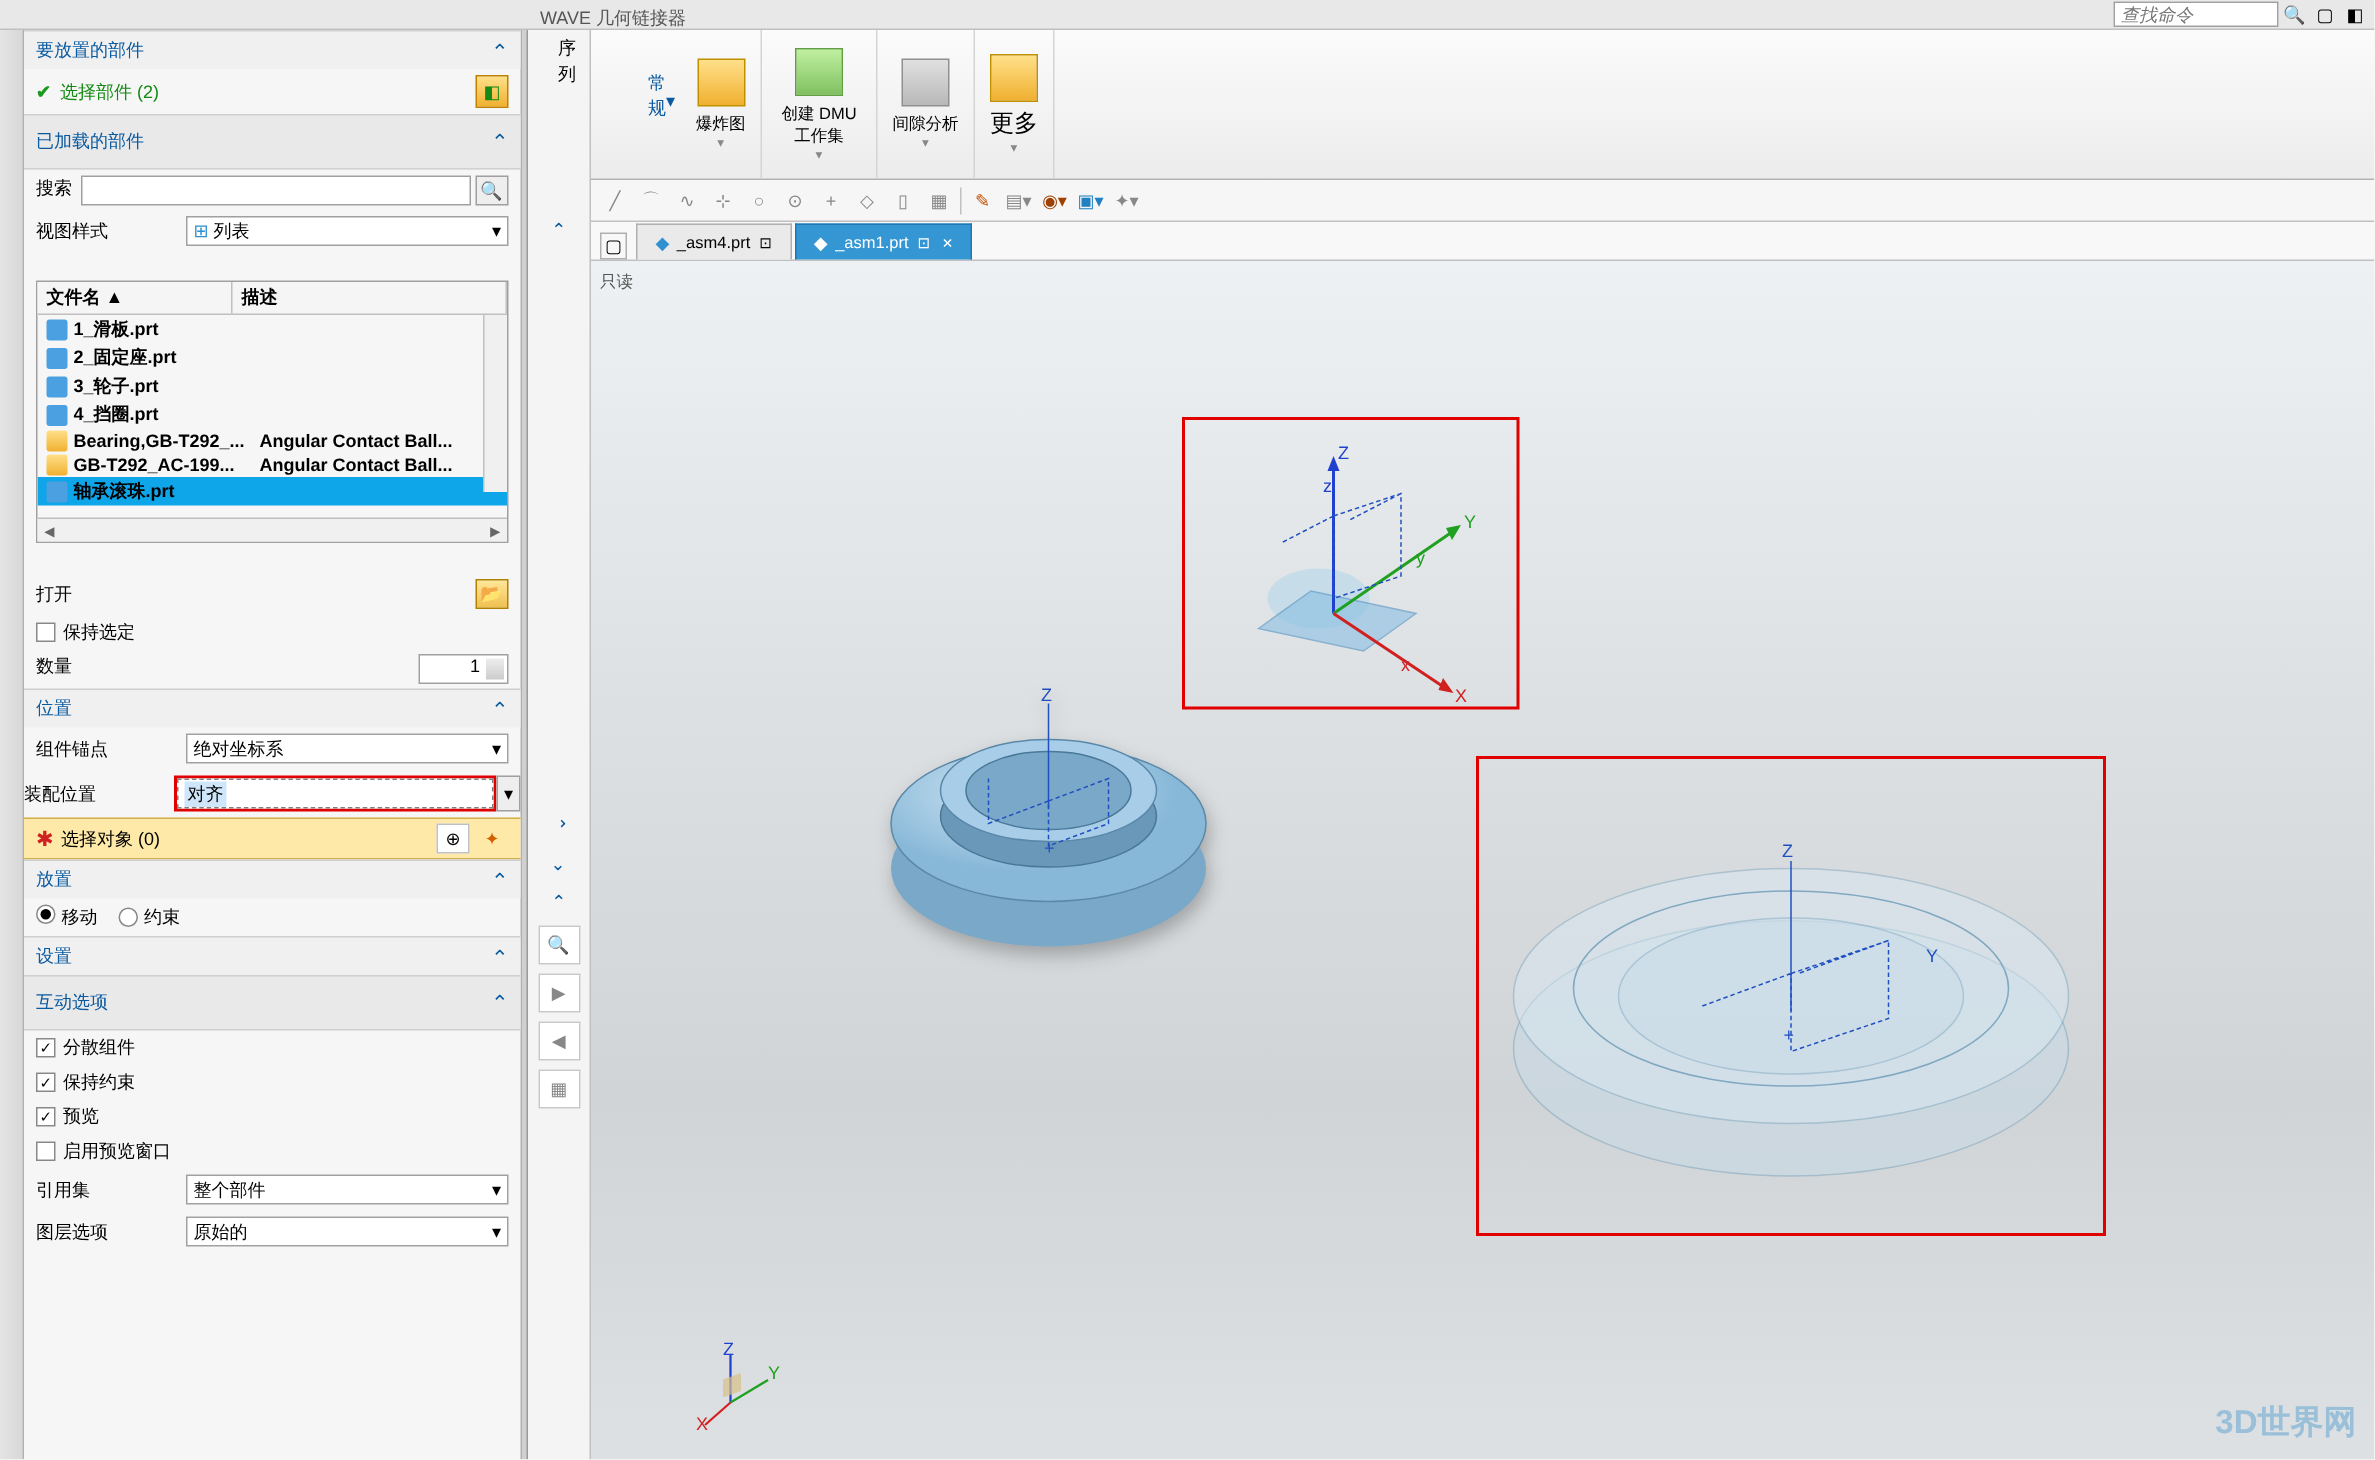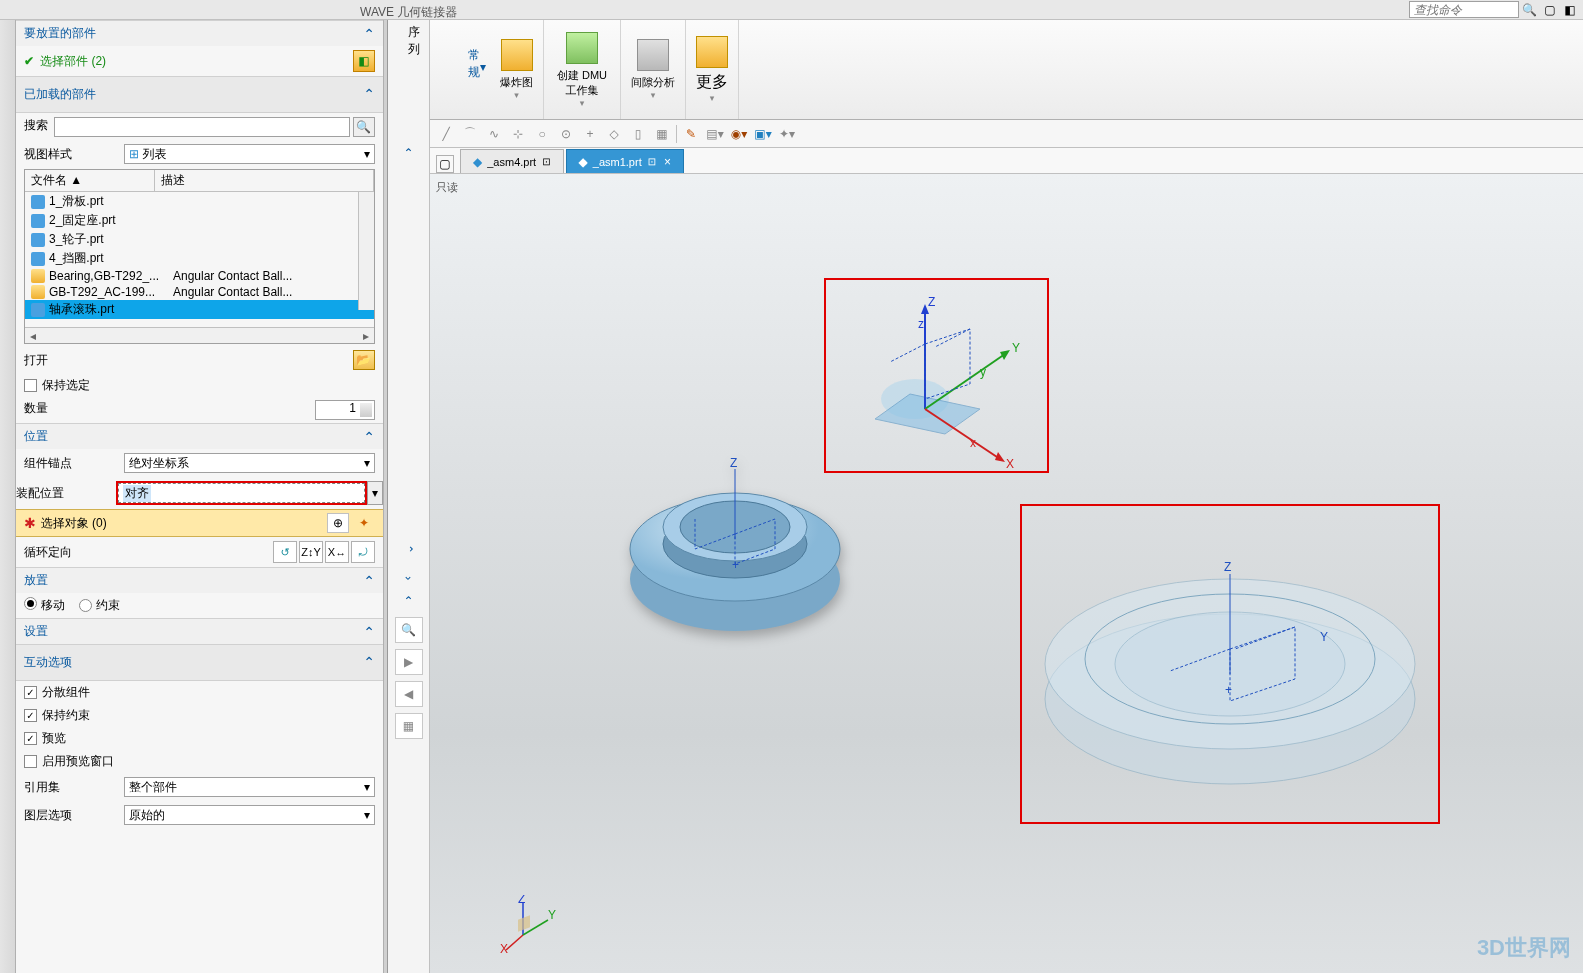--- a/index.html
+++ b/index.html
@@ -9,42 +9,42 @@
 .top-bar { height: 20px; background: #e8e8e8; display: flex; justify-content: flex-end; align-items: center; border-bottom: 1px solid #c0c0c0; padding-right: 4px; }
 .search-box { width: 110px; height: 17px; border: 1px solid #a0a0a0; background: #fff; padding: 0 4px; color: #999; font-style: italic; }
 .top-icon { width: 18px; height: 18px; display: inline-flex; align-items: center; justify-content: center; margin-left: 2px; cursor: pointer; }
 
 .main { display: flex; flex: 1; overflow: hidden; }
 
 
 .left-stub { width: 16px; background: linear-gradient(to right,#e4e4e4,#d8d8d8); border-right: 1px solid #b0b0b0; }
 
 
-.left-panel { width: 368px; display: flex; flex-direction: column; background: #f6f6f6; border-right: 1px solid #b0b0b0; position: relative; }
+.left-panel { width: 332px; display: flex; flex-direction: column; background: #f6f6f6; border-right: 1px solid #b0b0b0; position: relative; }
 .left-resize { width: 4px; background: #d0d0d0; border-right: 1px solid #999; }
 
 .section-header { background: #f0f0f0; color: #0a5aa0; padding: 4px 8px; display: flex; justify-content: space-between; align-items: center; border-top: 1px solid #d0d0d0; }
 .section-header.main-h { font-weight: normal; }
 .collapse-icon { color: #0a5aa0; font-size: 14px; cursor: pointer; }
 .row { display: flex; align-items: center; margin: 3px 0; }
 .row label { flex: 0 0 100px; }
 .check { display: flex; align-items: center; color: #148a14; margin: 4px 8px; }
 .check-icon { margin-right: 6px; color: #1a9a1a; font-weight: bold; }
 .cube-icon { width: 22px; height: 22px; margin-left: auto; background: linear-gradient(#ffe08a,#f0b030); border: 1px solid #c08000; display: flex; align-items: center; justify-content: center; }
 
 .sub-header { background: #e9e9e9; color: #0a5aa0; padding: 9px 8px; display: flex; justify-content: space-between; border-top: 1px solid #d0d0d0; border-bottom: 1px solid #d0d0d0; }
 
 .search-row { display: flex; margin: 4px 8px; }
 .search-row input { flex: 1; border: 1px solid #a0a0a0; height: 20px; padding: 0 4px; }
 .search-btn { width: 22px; height: 20px; border: 1px solid #a0a0a0; background: #eee; margin-left: 3px; display: flex; align-items: center; justify-content: center; }
 
 .select-field { border: 1px solid #a0a0a0; background: #fff; height: 20px; padding: 0 4px; display: flex; align-items: center; justify-content: space-between; }
 
 
-.file-table { border: 1px solid #a0a0a0; margin: 2px 8px; height: 175px; display: flex; flex-direction: column; }
+.file-table { border: 1px solid #a0a0a0; margin: 20px 8px; height: 175px; display: flex; flex-direction: column; font-weight: bold; }
 .ft-head { display: flex; background: #f5f5f5; border-bottom: 1px solid #c0c0c0; }
 .ft-head .col { padding: 2px 6px; border-right: 1px solid #c0c0c0; }
 .col-file { flex: 0 0 130px; }
 .col-desc { flex: 1; }
 .ft-body { flex: 1; overflow: hidden; position: relative; }
 .ft-row { display: flex; padding: 1px 6px; align-items: center; }
 .ft-row.selected { background: #0ea5e9; }
 .ft-icon { width: 14px; height: 14px; margin-right: 4px; display: inline-block; }
 .ft-icon.blue { background: #4aa0e0; border-radius: 2px; }
 .ft-icon.yellow { background: linear-gradient(#ffe08a,#f0b030); border-radius: 2px; }
@@ -258,29 +258,20 @@
     </div>
 
     <div class="select-object-row">
       <span class="red-star">✱</span>
       <span>选择对象 (0)</span>
       <span style="flex:1"></span>
       <span class="axis-btn">⊕</span>
       <span class="axis-btn" style="background:transparent;border:none;color:#d06000">✦</span>
     </div>
 
-    <div class="cycle-row">
-      <span>循环定向</span>
-      <div class="small-btns">
-        <span class="sb" style="color:#148a9a">↺</span>
-        <span class="sb">Z↕Y</span>
-        <span class="sb">X↔</span>
-        <span class="sb" style="color:#148a9a">⤾</span>
-      </div>
-    </div>
 
     <div class="section-header">
       <span>放置</span>
       <span class="collapse-icon">⌃</span>
     </div>
 
     <div class="radio-row">
       <label style="display:flex;align-items:flex-start;margin-right:14px">
         <span class="radio checked"></span>
           <span>移动</span>

